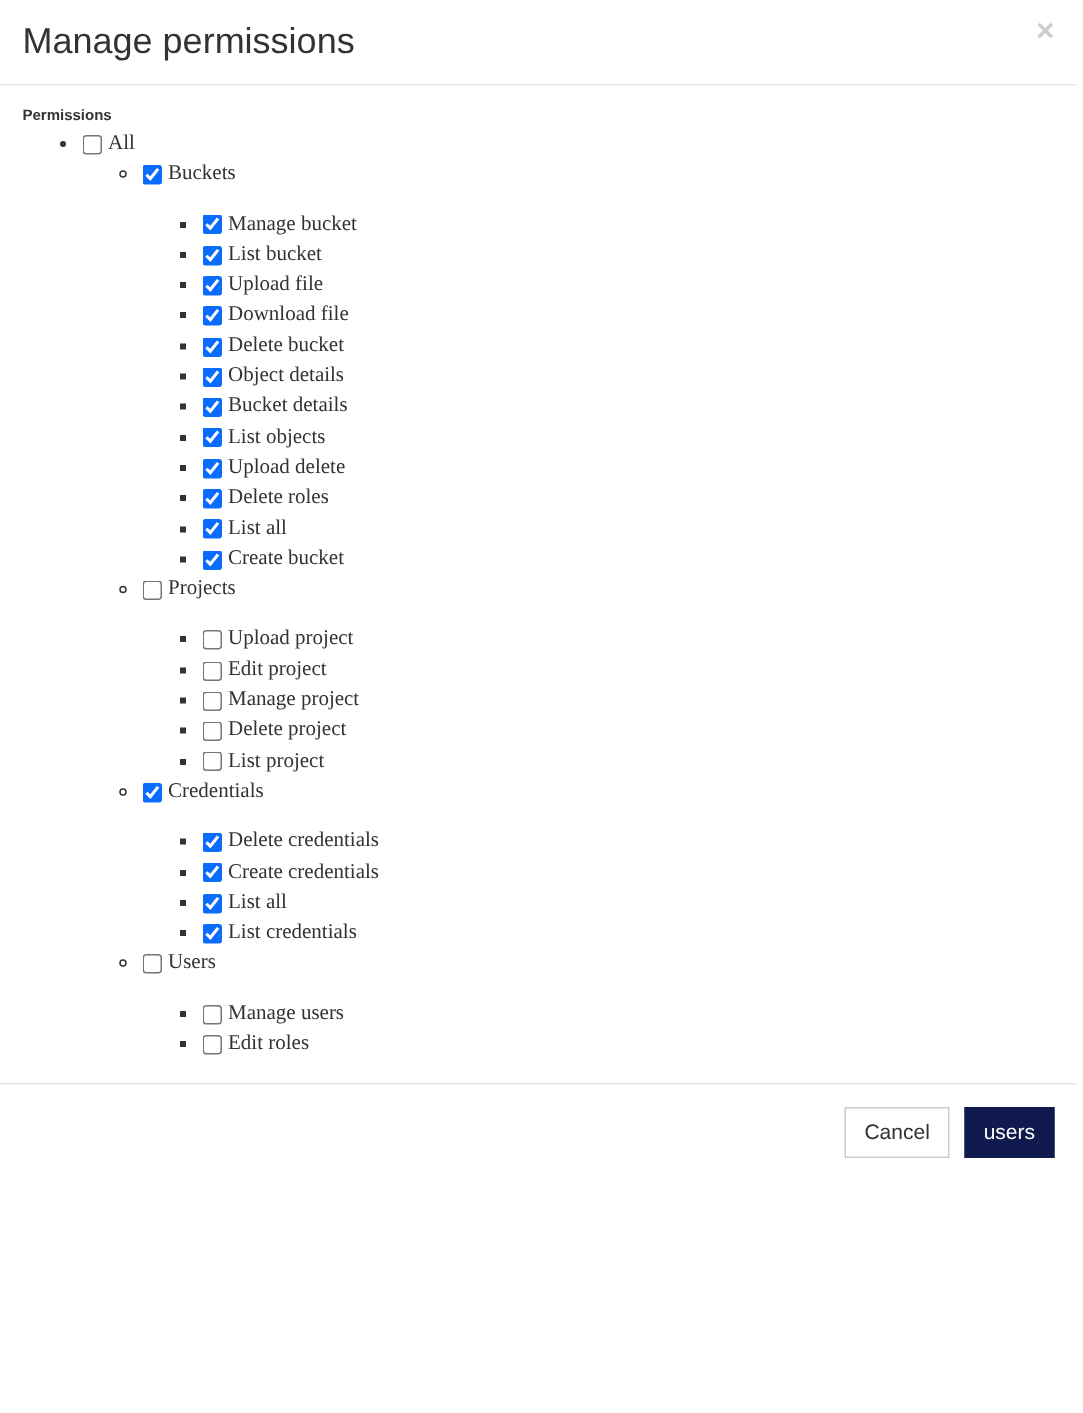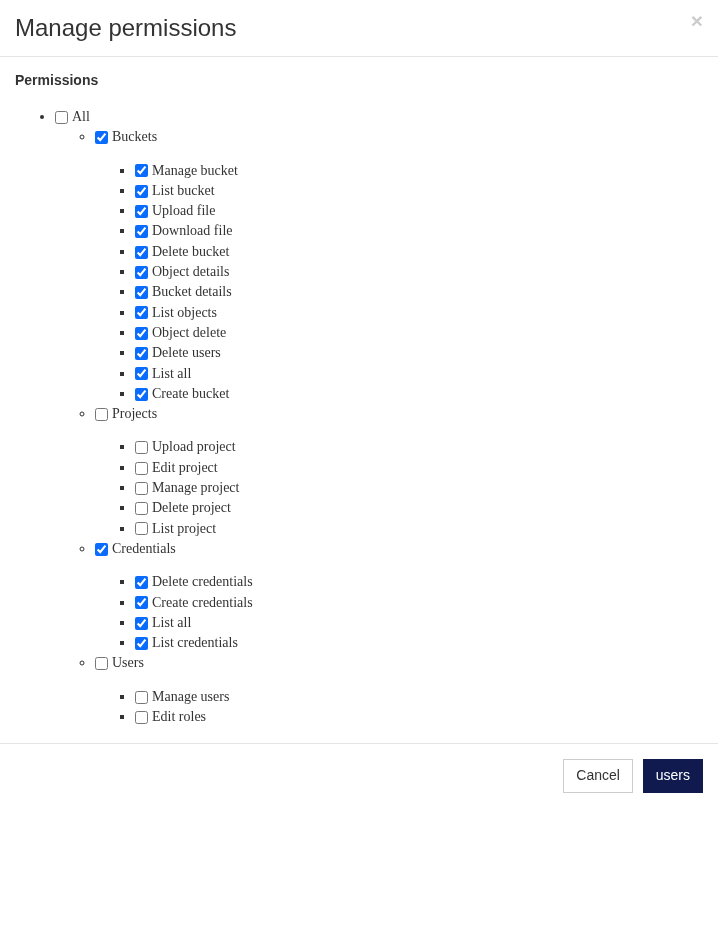--- a/index.html
+++ b/index.html
@@ -36,22 +36,22 @@
       border: none;
       cursor: pointer;
       padding: 0;
       line-height: 1;
     }
     .modal-body {
       padding: 15px;
     }
     .perm-heading {
       font-weight: bold;
-      font-size: 14px;
-      margin: 0 0 20px 0;
+      font-size: 10px;
+      margin: 0 0 4px 0;
     }
     ul {
       margin: 2px 0;
       padding-left: 40px;
     }
     ul ul {
       padding-left: 40px;
     }
     li {
       margin: 3px 0;
@@ -118,22 +118,22 @@
         <li class="bold-label"><span class="perm-row"><input type="checkbox" style=""><span class="perm-label">All</span></span><ul class="level-1">
             <li class="bold-label"><span class="perm-row"><input type="checkbox" checked="" style=""><span class="perm-label">Buckets</span></span><ul class="level-2">
                 <li><span class="perm-row"><input type="checkbox" checked="" style=""><span class="perm-label">Manage bucket</span></span></li>
                 <li><span class="perm-row"><input type="checkbox" checked="" style=""><span class="perm-label">List bucket</span></span></li>
                 <li><span class="perm-row"><input type="checkbox" checked="" style=""><span class="perm-label">Upload file</span></span></li>
                 <li><span class="perm-row"><input type="checkbox" checked="" style=""><span class="perm-label">Download file</span></span></li>
                 <li><span class="perm-row"><input type="checkbox" checked="" style=""><span class="perm-label">Delete bucket</span></span></li>
                 <li><span class="perm-row"><input type="checkbox" checked="" style=""><span class="perm-label">Object details</span></span></li>
                 <li><span class="perm-row"><input type="checkbox" checked="" style=""><span class="perm-label">Bucket details</span></span></li>
                 <li><span class="perm-row"><input type="checkbox" checked="" style=""><span class="perm-label">List objects</span></span></li>
-                <li><span class="perm-row"><input type="checkbox" checked="" style=""><span class="perm-label">Object delete</span></span></li>
-                <li><span class="perm-row"><input type="checkbox" checked="" style=""><span class="perm-label">Delete users</span></span></li>
+                <li><span class="perm-row"><input type="checkbox" checked="" style=""><span class="perm-label">Upload delete</span></span></li>
+                <li><span class="perm-row"><input type="checkbox" checked="" style=""><span class="perm-label">Delete roles</span></span></li>
                 <li><span class="perm-row"><input type="checkbox" checked="" style=""><span class="perm-label">List all</span></span></li>
                 <li><span class="perm-row"><input type="checkbox" checked="" style=""><span class="perm-label">Create bucket</span></span></li>
               </ul></li>
             <li class="bold-label"><span class="perm-row"><input type="checkbox" style=""><span class="perm-label">Projects</span></span><ul class="level-2">
                 <li><span class="perm-row"><input type="checkbox" style=""><span class="perm-label">Upload project</span></span></li>
                 <li><span class="perm-row"><input type="checkbox" style=""><span class="perm-label">Edit project</span></span></li>
                 <li><span class="perm-row"><input type="checkbox" style=""><span class="perm-label">Manage project</span></span></li>
                 <li><span class="perm-row"><input type="checkbox" style=""><span class="perm-label">Delete project</span></span></li>
                 <li><span class="perm-row"><input type="checkbox" style=""><span class="perm-label">List project</span></span></li>
               </ul></li>

